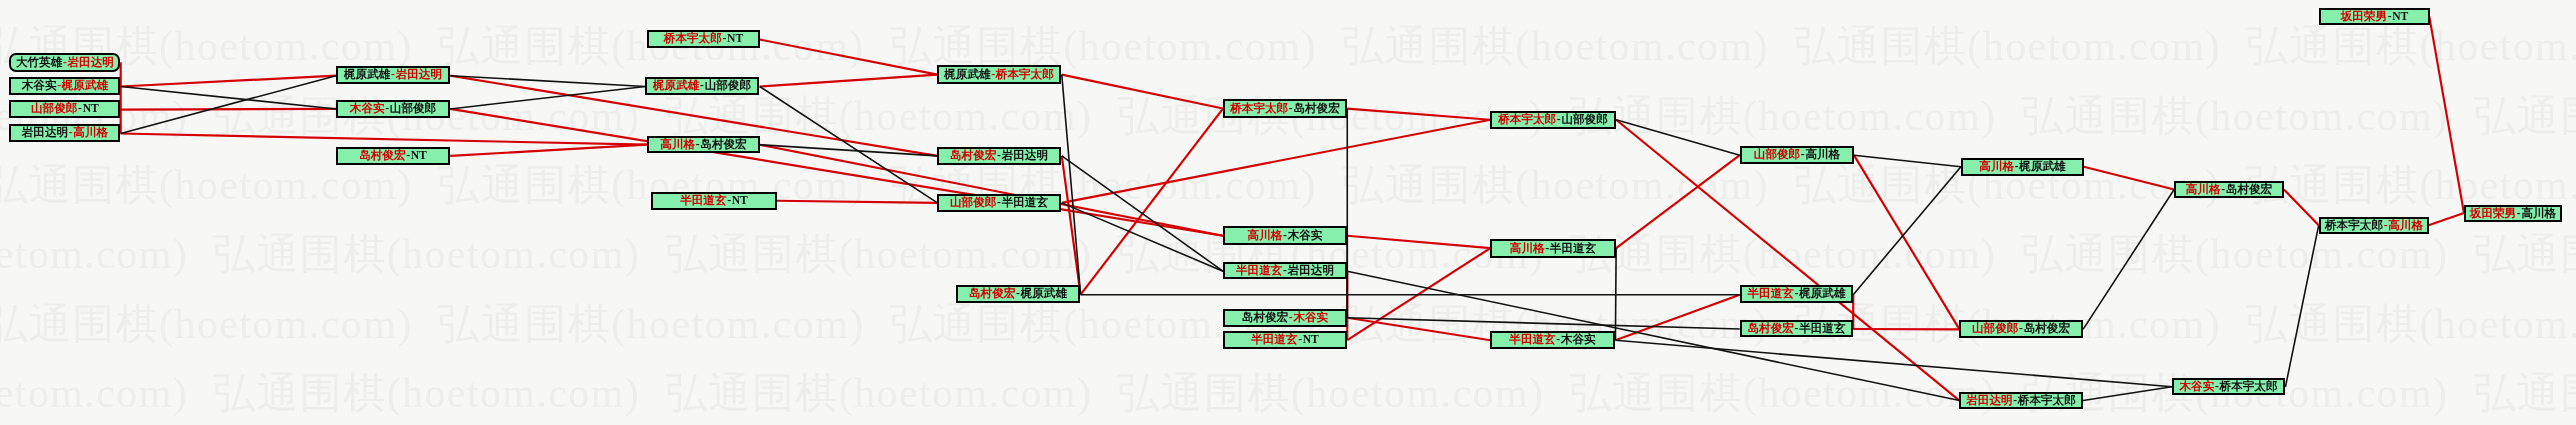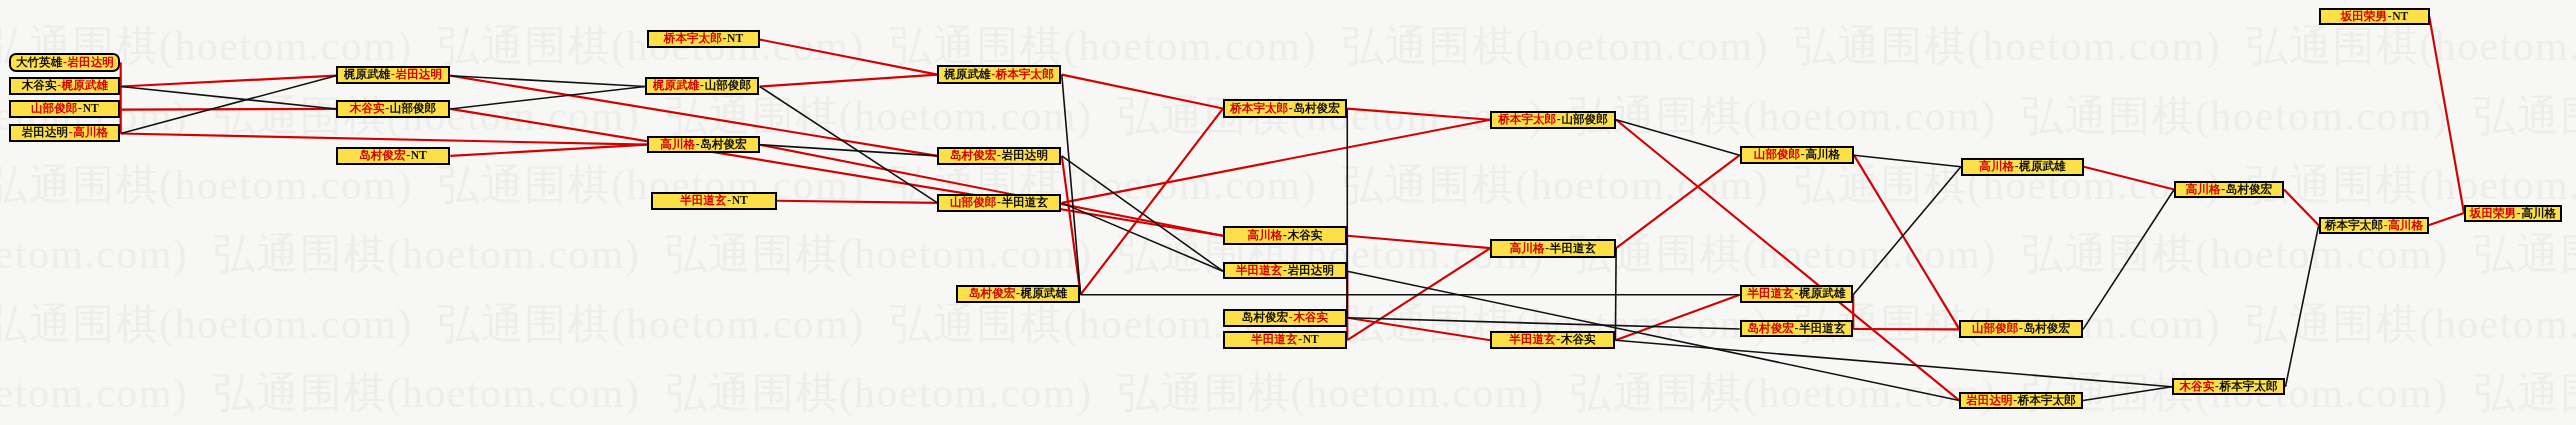--- a/index.html
+++ b/index.html
@@ -1,21 +1,21 @@
 <!DOCTYPE html>
 <html style="font-size:11.6px"><head>
 <meta charset="utf-8">
 <style>
   html,body{margin:0;padding:0;background:#f7f7f6;}
   .stage{position:relative;width:2576px;height:426px;background:#f7f7f6;overflow:hidden;
          font-family:"Liberation Serif","DejaVu Serif",serif;}
   .wm-row{position:absolute;white-space:nowrap;font-size:42px;letter-spacing:1.4px;word-spacing:13px;
           color:#ededeb;font-weight:400;user-select:none;line-height:1;}
   #lines{position:absolute;left:0;top:0;width:2576px;height:426px;}
-  .match-box{position:absolute;box-sizing:border-box;border:2.2px solid #000;background:#fde047;
+  .match-box{position:absolute;box-sizing:border-box;border:2.2px solid #000;background:#86efac;
              display:flex;align-items:center;justify-content:center;
              font-weight:bold;font-size:11.6px;line-height:1;white-space:nowrap;}
   .p-win{color:#d40000;}
   .p-loss{color:#111111;}
   .dash{padding:0 0.7px;}
 </style>
 </head>
 <body>
 
 <div class="stage">

